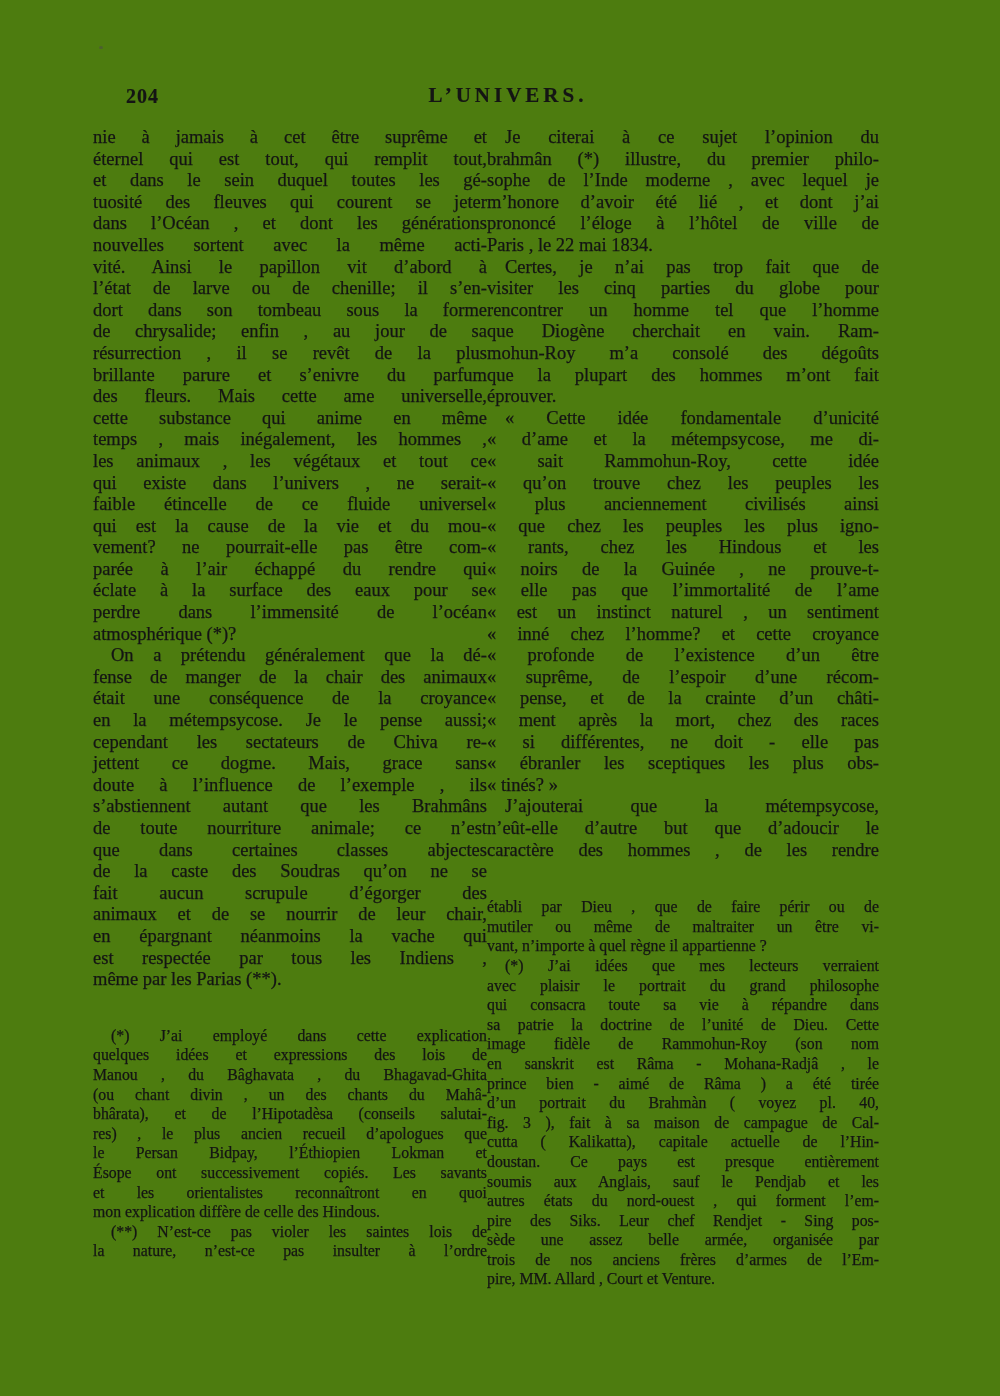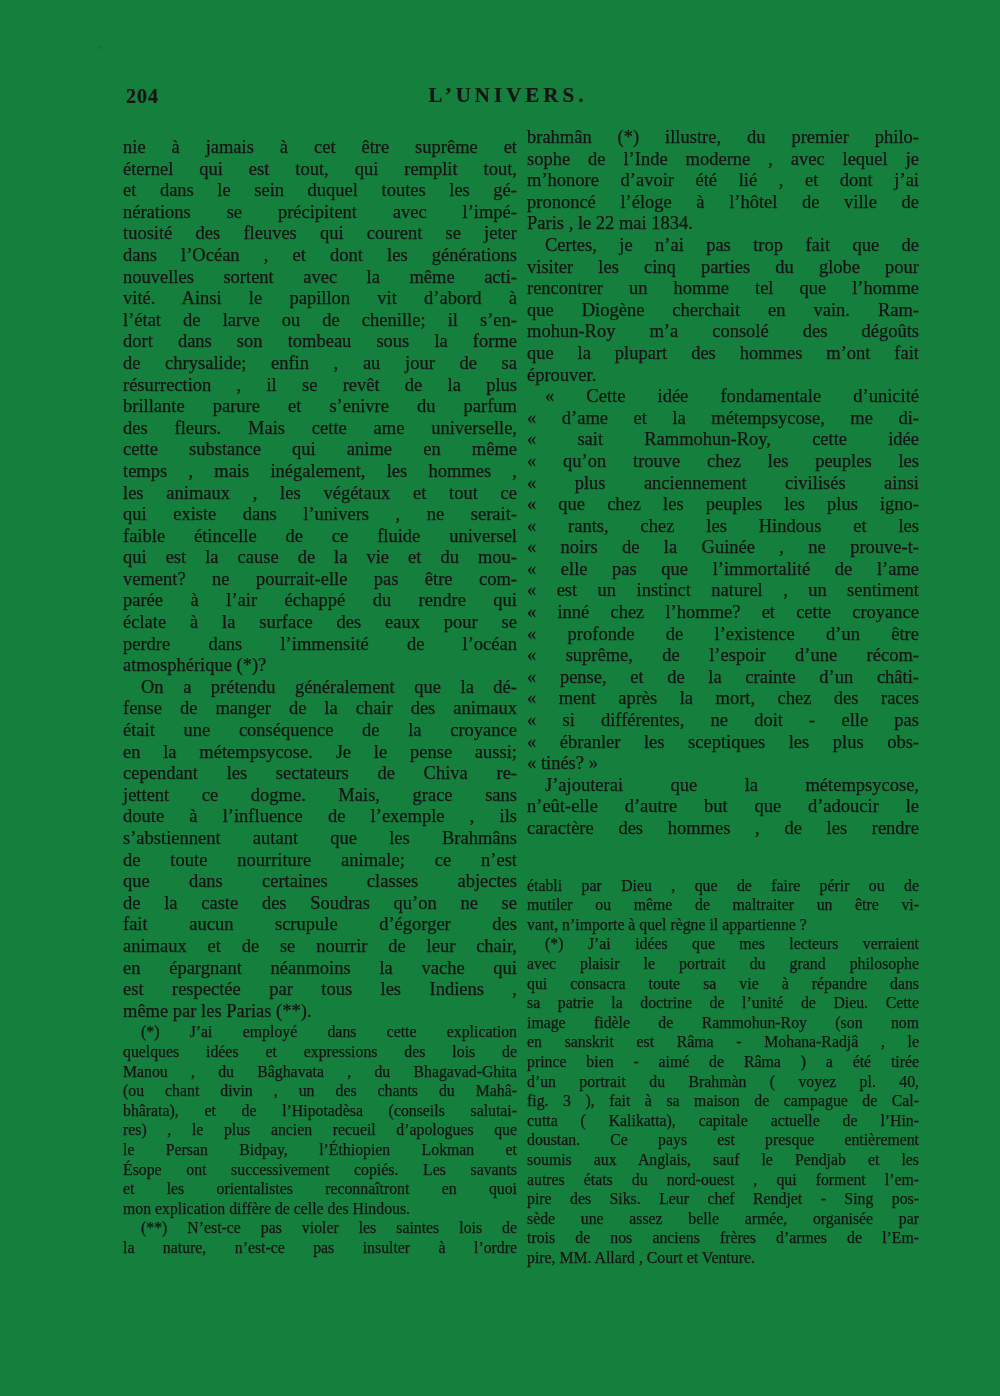--- a/index.html
+++ b/index.html
@@ -5,51 +5,51 @@
   html, body { margin: 0; padding: 0; }
   body {
     width: 1000px; height: 1396px;
     background: #fdfdfc;
     font-family: "Liberation Serif", "DejaVu Serif", serif;
     color: #141414;
   }
   .page {
     position: relative;
     width: 1000px; height: 1396px;
-    background: #15803d;
+    background: #4d7c0f;
     overflow: hidden;
   }
   .pagenum {
     position: absolute; left: 126px; top: 85px;
     font-size: 20px; font-weight: bold; letter-spacing: 1px;
     -webkit-text-stroke: 0.2px #141414;
   }
   .running-title {
     position: absolute; left: 110px; top: 83px; width: 796px;
     text-align: center;
     font-size: 21px; font-weight: bold; letter-spacing: 4px;
     -webkit-text-stroke: 0.2px #141414;
   }
   .cols {
-    position: absolute; left: 123px; top: 127px; width: 796px;
-    display: flex; gap: 10px; align-items: center;
+    position: absolute; left: 93px; top: 127px; width: 796px;
+    display: flex; 
   }
   .col { position: relative; }
   .col.left  { width: 394px; }
   .col.right { width: 392px; }
   .line {
     text-align: justify;
     text-align-last: justify;
     -webkit-text-stroke: 0.25px #141414;
   }
   .main .line { font-size: 18.5px; height: 21.6px; line-height: 21.6px; }
   .fnote .line { font-size: 15.8px; height: 19.6px; line-height: 19.6px; }
   .line.end { text-align-last: left; }
   .line.ind { text-indent: 18px; }
-  .col.left  .fnote { }
+  .col.left  .fnote { margin-top: 35px; }
   .col.right .fnote { margin-top: 36px; }
   .speck {
     position: absolute; background: #4a4a4a; border-radius: 50%;
     opacity: 0.55;
   }
   .speck.s1 { left: 99px;  top: 46px;  width: 4px; height: 3px; }
   .speck.s2 { left: 524px; top: 703px; width: 2px; height: 2px; opacity: .3; }
 </style>
 </head>
 <body>
@@ -67,21 +67,20 @@
 
     <div class="col left">
       <div class="main">
 
           <div class="line">nie à jamais à cet être suprême et</div>
 
           <div class="line">éternel qui est tout, qui remplit tout,</div>
 
           <div class="line">et dans le sein duquel toutes les gé-</div>
 
-          <div class="line">nérations se précipitent avec l’impé-</div>
 
           <div class="line">tuosité des fleuves qui courent se jeter</div>
 
           <div class="line">dans l’Océan , et dont les générations</div>
 
           <div class="line">nouvelles sortent avec la même acti-</div>
 
           <div class="line">vité. Ainsi le papillon vit d’abord à</div>
 
           <div class="line">l’état de larve ou de chenille; il s’en-</div>
@@ -175,20 +174,21 @@
 
           <div class="line ind">(**) N’est-ce pas violer les saintes lois de</div>
 
           <div class="line">la nature, n’est-ce pas insulter à l’ordre</div>
         </div>
     </div>
 
     <div class="col right">
       <div class="main">
 
+          <div class="line ind">Je citerai à ce sujet l’opinion du</div>
 
           <div class="line">brahmân (*) illustre, du premier philo-</div>
 
           <div class="line">sophe de l’Inde moderne , avec lequel je</div>
 
           <div class="line">m’honore d’avoir été lié , et dont j’ai</div>
 
           <div class="line">prononcé l’éloge à l’hôtel de ville de</div>
 
           <div class="line end">Paris , le 22 mai 1834.</div>

